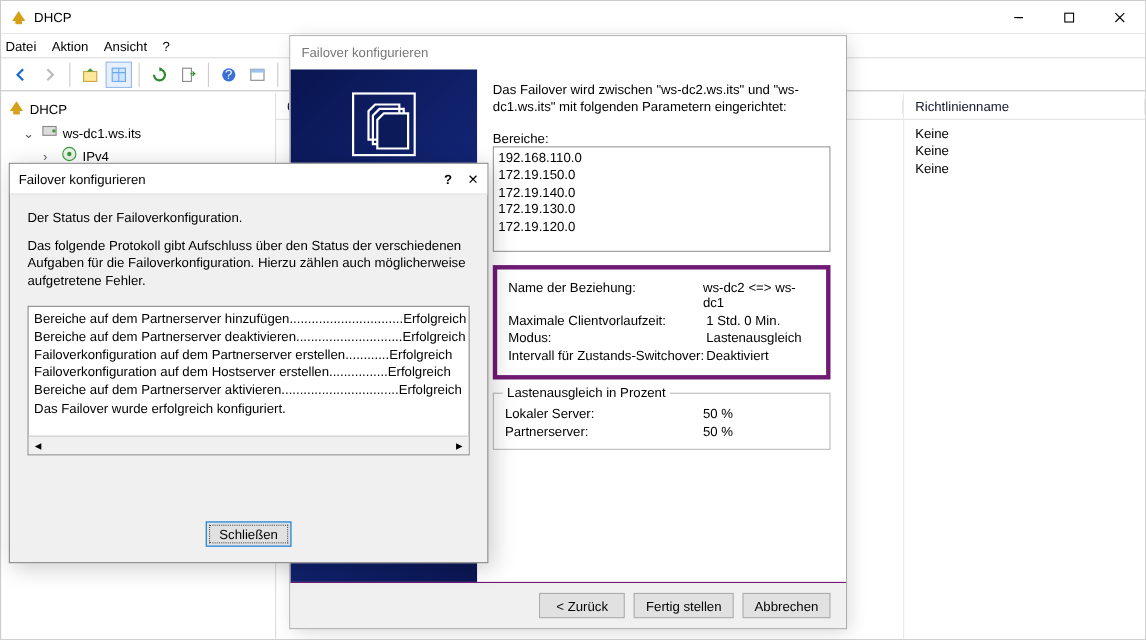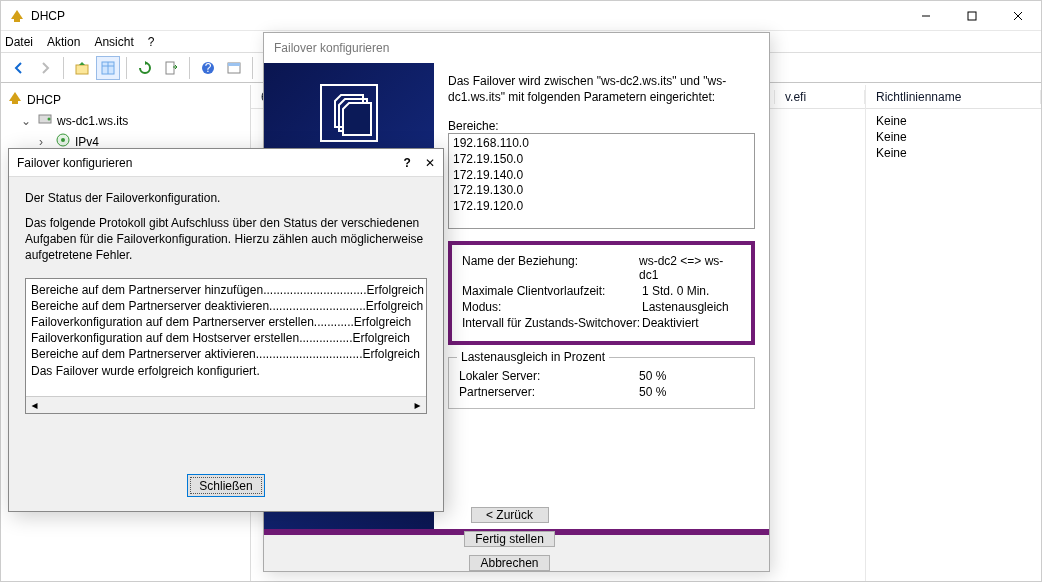--- a/index.html
+++ b/index.html
@@ -29,35 +29,35 @@
   .tree-indent1 { padding-left:14px; }
   .tree-indent2 { padding-left:32px; }
   .twist { width:12px; display:inline-block; color:#5a5a5a; }
 
   .list-pane { flex:1; display:flex; position:relative; }
   .list-table{ flex:1; }
   .list-header { height:24px; background:#fff; border-bottom:1px solid #e2e2e2; display:flex; align-items:center;}
   .col-h { padding:0 10px; border-right:1px solid #e8e8e8; font-weight:normal; color:#0f172a;}
   .list-rows { padding:4px 0; }
   .row { display:flex; padding:1px 10px; }
-  .policy-pane{ width:176px; border-left:1px solid #e8e8e8;}
+  .policy-pane{ width:220px; border-left:1px solid #e8e8e8;}
 
   
   .wizard { position:absolute; top:32px; left:263px; width:507px; height:540px; background:#fff; border:1px solid #aaa; box-shadow:3px 3px 16px rgba(0,0,0,0.15);}
   .wizard-title { height:30px; padding:0 10px; display:flex; align-items:center; color:#777; background:#fff; }
   .banner-icon-box { width:170px; display:flex; align-items:center; justify-content:center; background:linear-gradient(135deg,#0a1550,#142a80 50%,#0a1550); position:relative; height:490px;}
   .wizard-body { position:absolute; top:30px; left:170px; right:0; bottom:42px; background:#fff; padding:10px 14px; }
   .wizard-intro { font-size:12px; margin-bottom:14px; line-height:1.35;}
   .scopes-list{ border:1px solid #999; height:96px; overflow:auto; padding:2px 4px; line-height:1.3;}
   .props-box{ border:4px solid #701a75; margin-top:12px; padding:8px 10px 10px; position:relative;}
   .props-row{display:flex; padding:1px 0;}
   .props-row .lbl{width:180px;}
   .fieldset{ border:1px solid #bbb; margin-top:12px; padding:10px 10px 8px; position:relative;}
   .fieldset .legend{ position:absolute; top:-8px; left:8px; background:#fff; padding:0 4px; color:#000;}
-  .wizard-buttons{ position:absolute; bottom:0; left:0; right:0; height:42px; display:flex; align-items:center; justify-content:flex-end; gap:8px; padding-right:14px; background:#f0f0f0; border-top:6px solid #701a75;flex-direction:column;}
+  .wizard-buttons{ position:absolute; bottom:0; left:0; right:0; height:42px; display:flex; align-items:center; justify-content:flex-end; gap:8px; padding-right:14px; background:#f0f0f0; border-top:1px solid #701a75;}
   .btn{ min-width:78px; height:23px; background:#e1e1e1; border:1px solid #adadad; padding:0 10px; display:flex; align-items:center; justify-content:center; cursor:default;}
 
   
   .status-dlg{ position:absolute; top:148px; left:8px; width:436px; height:364px; background:#f0f0f0; border:1px solid #888; box-shadow:4px 4px 20px rgba(0,0,0,0.2);}
   .status-title{ height:28px; background:#fff; display:flex; align-items:center; padding:0 8px; border-bottom:1px solid #ddd;}
   .status-title .t{flex:1;}
   .status-title .help{margin-right:14px; font-weight:bold;}
   .status-title .close{font-family:Arial;}
   .status-body{ padding:14px 16px;}
   .status-body .h{font-size:12px; margin-bottom:10px;}

